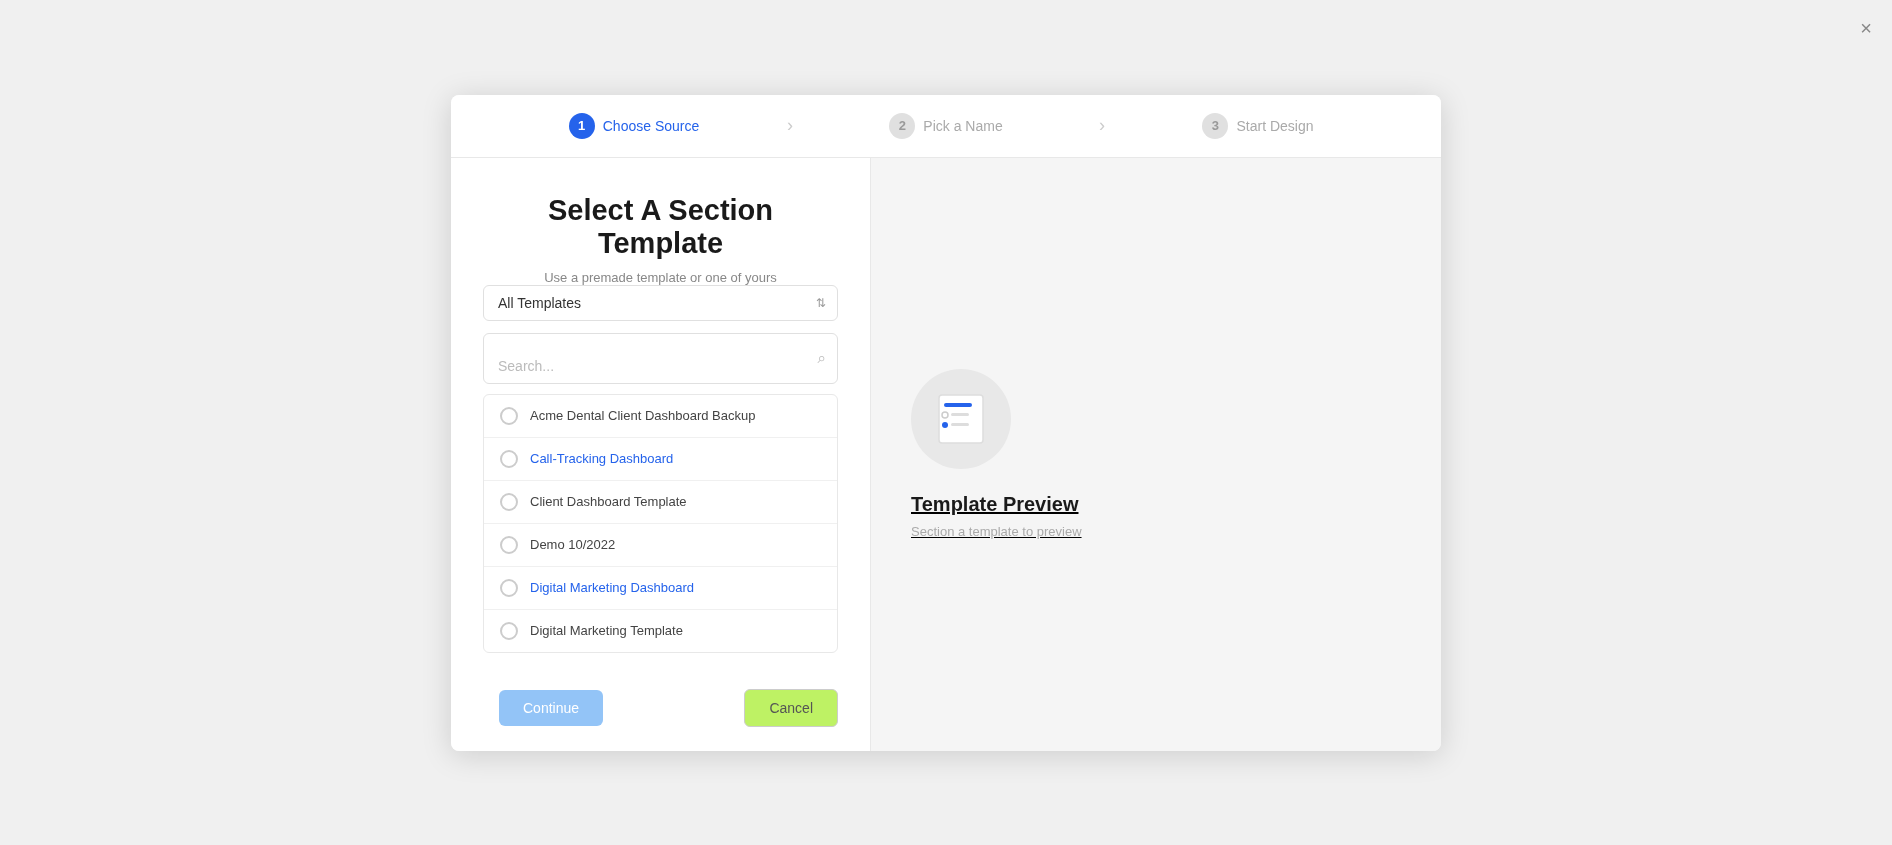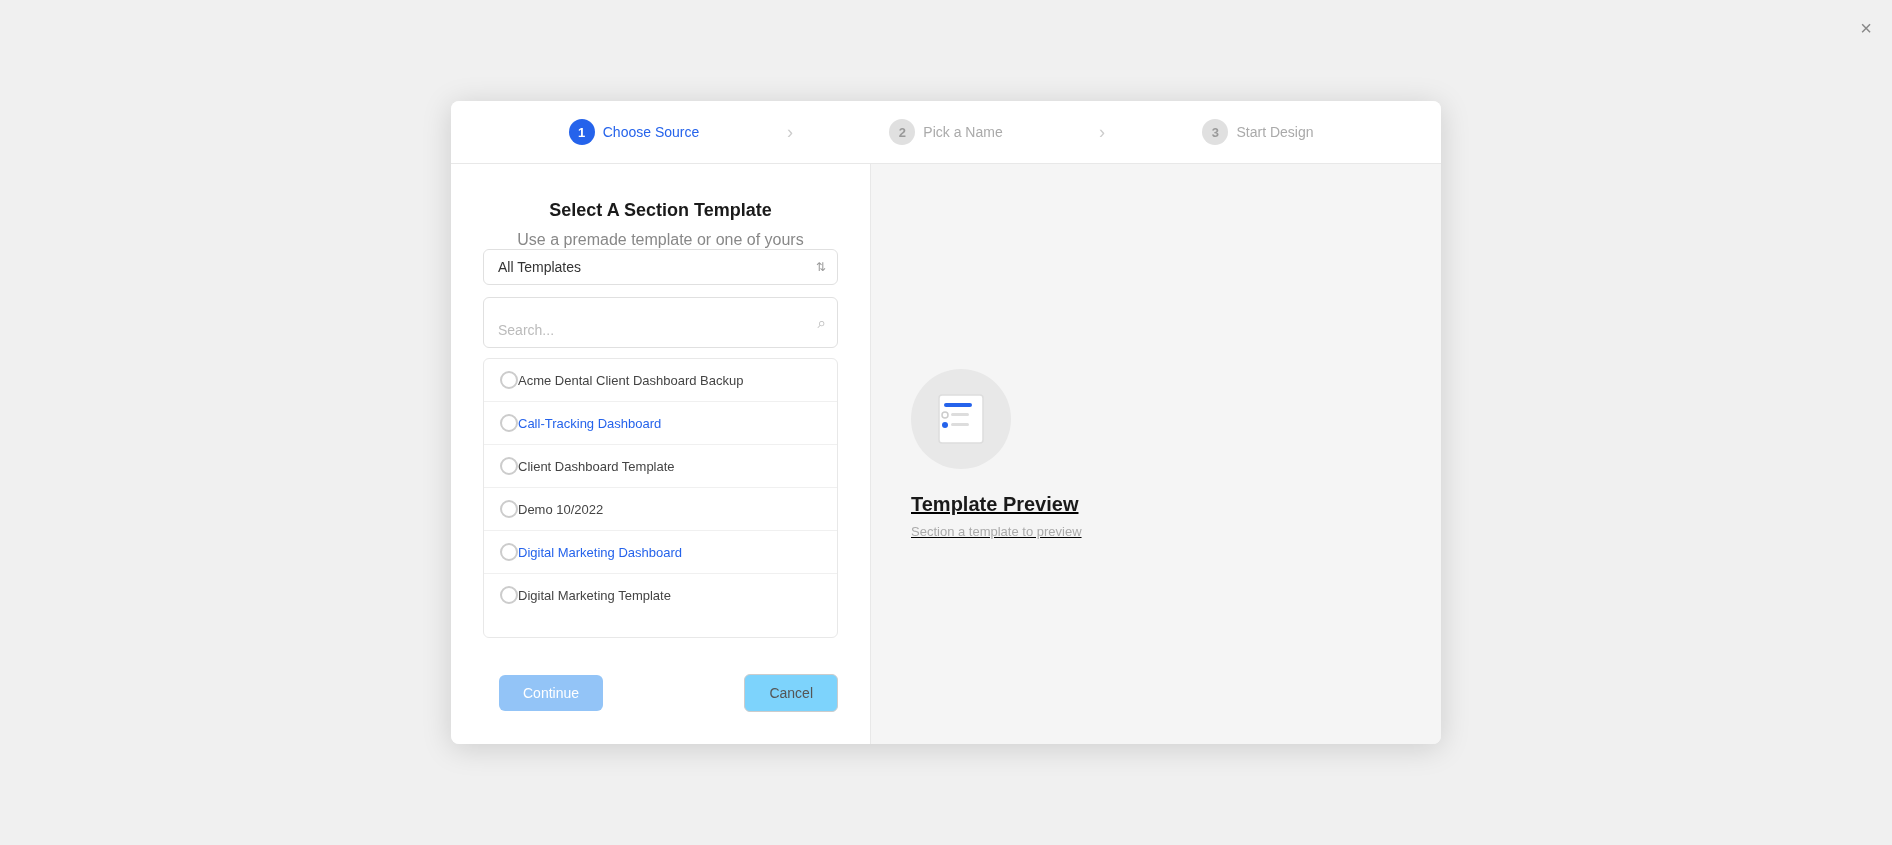--- a/index.html
+++ b/index.html
@@ -90,28 +90,28 @@
     
     .left-panel {
       width: 420px;
       background: #fff;
       padding: 36px 32px 24px;
       display: flex;
       flex-direction: column;
       border-right: 1px solid #e8e8e8;
     }
     .panel-title {
-      font-size: 18px;
+      font-size: 29px;
       font-weight: 700;
       color: #1a1a1a;
       margin-bottom: 10px;
       text-align: center;
     }
     .panel-subtitle {
-      font-size: 16px;
+      font-size: 13px;
       color: #888;
       text-align: center;
     }
     .dropdown-wrapper {
       position: relative;
       margin-bottom: 12px;
       text-decoration: underline;
     }
     .dropdown-wrapper select {
       width: 100%;
@@ -160,20 +160,21 @@
     .template-list {
       border: 1px solid #e8e8e8;
       border-radius: 6px;
       overflow-y: auto;
       max-height: 280px;
       flex: 1;
     }
     .template-item {
       display: flex;
       align-items: center;
+      gap: 12px;
       padding: 12px 16px;
       cursor: pointer;
       border-bottom: 1px solid #f0f0f0;
       transition: background 0.1s;
     }
     .template-item:last-child { border-bottom: none; align-items: center; }
 
     .radio-circle {
       width: 18px;
       height: 18px;
@@ -206,21 +207,21 @@
       color: #fff;
       border: none;
       border-radius: 6px;
       padding: 10px 24px;
       font-size: 14px;
       font-weight: 500;
       cursor: pointer;
       margin-left: 16px;
     }
     .btn-cancel {
-      background: #7dd3fc;
+      background: #bef264;
       color: #555;
       border: 1px solid #ccc;
       border-radius: 6px;
       padding: 10px 24px;
       font-size: 14px;
       cursor: pointer;
     }
 
     
     .right-panel {

